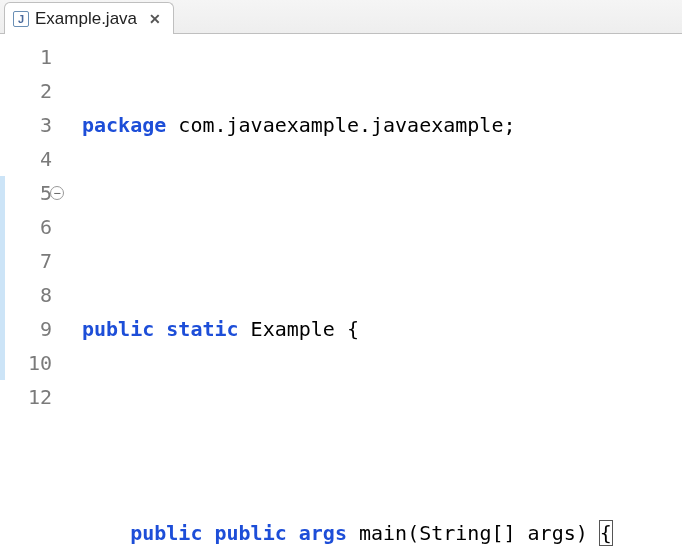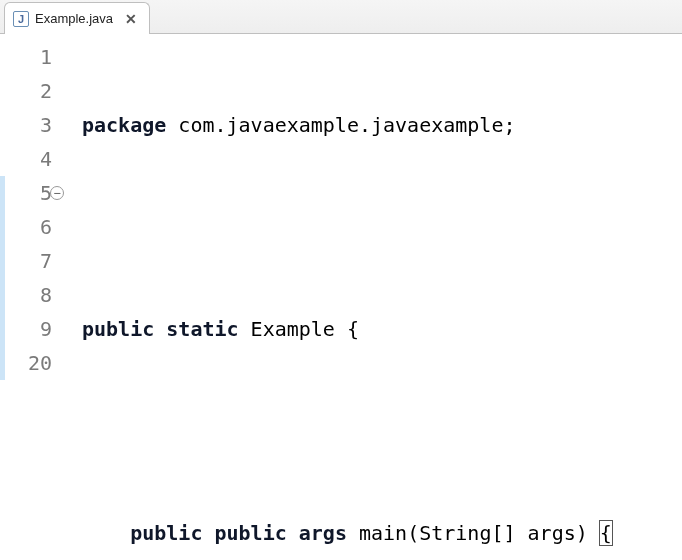--- a/index.html
+++ b/index.html
@@ -43,21 +43,21 @@
   display: inline-flex;
   align-items: center;
   justify-content: center;
   border: 1px solid #6a8fb5;
   background: #fff;
   font-size: 11px;
   font-weight: bold;
   color: #4a6a9c;
   border-radius: 2px;
 }
-.tab-label { font-size: 13px; color: #222; }
+.tab-label { font-size: 17px; color: #222; }
 .close-x {
   font-family: Arial;
   font-size: 14px;
   color: #555;
   margin-left: 6px;
   font-weight: bold;
 }
 .code-panel {
   display: flex;
   font-family: "Menlo", "Consolas", monospace;
@@ -89,21 +89,21 @@
   line-height: 12px;
   text-align: center;
   color: #666;
 }
 .code {
   flex: 1;
   white-space: pre;
   padding-left: 20px;
 }
 .code .line { height: 34px; }
-.kw { color: #0f172a; font-weight: bold; }
+.kw { color: #1d4ed8; font-weight: bold; }
 .brace-box { outline: 1px solid #555; }
 </style>
 </head>
 <body>
 
 <div class="editor-area">
   <div class="tab-bar">
     <div class="tab">
       <span class="java-icon">J</span>
       <span class="tab-label">Example.java</span>
@@ -115,21 +115,22 @@
     <div class="gutter">
       <div class="ln"><span>1</span></div>
       <div class="ln"><span>2</span></div>
       <div class="ln"><span>3</span></div>
       <div class="ln"><span>4</span></div>
       <div class="ln"><span class="change-bar"></span><span>5</span><span class="fold-mark">−</span></div>
       <div class="ln"><span class="change-bar"></span><span>6</span></div>
       <div class="ln"><span class="change-bar"></span><span>7</span></div>
       <div class="ln"><span class="change-bar"></span><span>8</span></div>
       <div class="ln"><span class="change-bar"></span><span>9</span></div>
-      <div class="ln"><span class="change-bar"></span><span>20</span></div>
+      <div class="ln"><span class="change-bar"></span><span>10</span></div>
+      <div class="ln"><span>12</span></div>
     </div>
 
     <div class="code">
       <div class="line"><span class="kw">package</span><span> com.javaexample.javaexample;</span></div>
       <div class="line"></div>
       <div class="line"><span class="kw">public</span> <span class="kw">static</span><span> Example {</span></div>
       <div class="line"></div>
       <div class="line">    <span class="kw">public</span> <span class="kw">public</span> <span class="kw">args</span><span> main(String[] args) </span><span class="brace-box">{</span></div>
       
       

